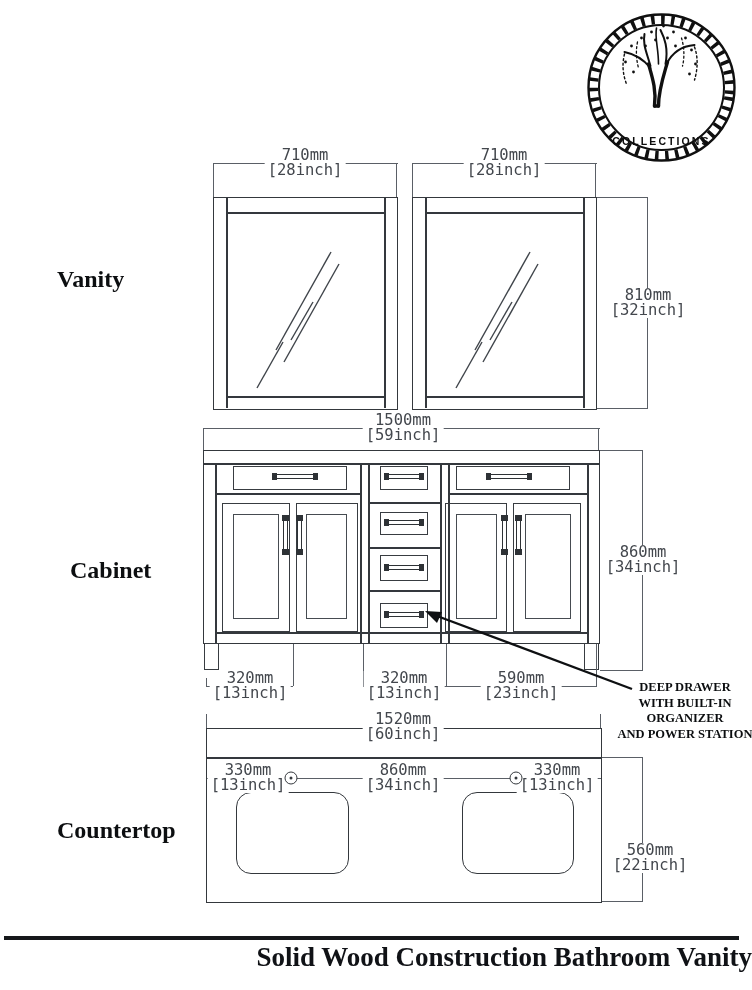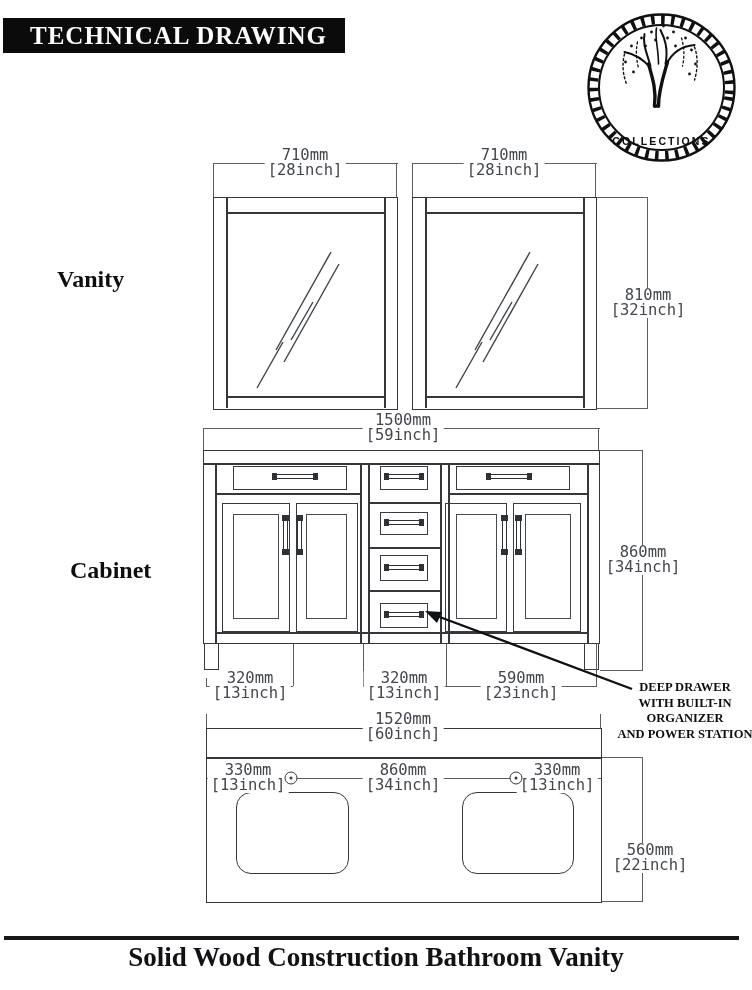--- a/index.html
+++ b/index.html
@@ -35,39 +35,36 @@
            border-right:1.3px solid #2e3236;box-sizing:border-box;}
   .sink{position:absolute;border:1.6px solid #34383d;border-radius:15px;box-sizing:border-box;}
   .circ{position:absolute;width:11px;height:11px;border:1.3px solid #34383d;border-radius:50%;
         background:#fff;transform:translate(-50%,-50%);z-index:7;display:flex;
         align-items:center;justify-content:center;}
   .circ::after{content:"";width:3px;height:3px;background:#34383d;border-radius:50%;}
   .note{position:absolute;left:609px;top:680px;width:152px;text-align:center;
         font-family:"Liberation Serif",serif;font-weight:bold;font-size:12.5px;
         line-height:15.5px;color:#0c0e10;}
   .footer-rule{position:absolute;left:4px;top:936px;width:735px;height:4px;background:#16181b;}
-  .footer-title{position:absolute;left:0;top:942px;width:752px;text-align:center;
+  .footer-title{position:absolute;left:0;top:942px;width:752px;text-align:right;
         font-family:"Liberation Serif",serif;font-weight:bold;font-size:27px;color:#101216;}
   .logo{position:absolute;left:584px;top:10px;width:155px;height:155px;}
   .logo-brand{position:absolute;left:0;top:97px;width:155px;text-align:center;
         font-family:"Liberation Sans",sans-serif;font-weight:bold;font-size:25px;
         letter-spacing:0.5px;color:#0d0d0d;-webkit-text-stroke:1.2px #0d0d0d;}
   .logo-sub{position:absolute;left:0;top:125px;width:155px;text-align:center;
         font-family:Liberation Sans, sans-serif;font-weight:bold;font-size:10.5px;
         letter-spacing:2.1px;color:#0d0d0d;}
   svg.abs{position:absolute;}
 </style>
 </head>
 <body>
 
 <div class="page">
 
-  <div class="titlebar">
-    <span>TECHNICAL DRAWING</span>
-  </div>
 
   <div class="logo">
     <svg class="abs" style="left:0;top:0" width="155" height="155" viewBox="0 0 155 155">
       <circle cx="77.5" cy="77.5" r="73" fill="none" stroke="#101010" stroke-width="2.4"></circle>
       <circle cx="77.5" cy="77.5" r="68" fill="none" stroke="#101010" stroke-width="9" stroke-dasharray="3.5,6.5" transform="rotate(8 77.5 77.5)"></circle>
       <circle cx="77.5" cy="77.5" r="62.5" fill="none" stroke="#101010" stroke-width="2"></circle>
       <g transform="translate(77.5,66)" stroke="#101010" fill="none" stroke-linecap="round">
         <path d="M-7,30 C-5,14 -9,2 -13,-12" stroke-width="3.4"></path>
         <path d="M-3,30 C-3,14 2,0 6,-14" stroke-width="3.4"></path>
         <path d="M-7,30 L-3,30" stroke-width="3.4"></path>
@@ -287,20 +284,21 @@
     <div>DEEP DRAWER</div>
     <div>WITH BUILT-IN</div>
     <div>ORGANIZER</div>
     <div>AND POWER STATION</div>
   </div>
   <svg class="abs" style="left:410px;top:600px" width="240" height="100" viewBox="0 0 240 100">
     <line x1="222" y1="89" x2="27" y2="16" stroke="#0e1012" stroke-width="2.4"></line>
     <polygon points="15,11 32,12 27,23" fill="#0e1012"></polygon>
   </svg>
 
+  <div class="seclabel" style="left:57px;top:817px">Countertop</div>
 
   <div class="vld" style="left:206px;top:714px;height:14px"></div>
   <div class="vld" style="left:600px;top:714px;height:14px"></div>
   <div class="dimt" style="left:403px;top:727px">
     <span>1520mm</span>
     <span>[60inch]</span>
   </div>
 
   <div class="box" style="left:206px;top:728px;width:396px;height:175px"></div>
   <div class="hl" style="left:207px;top:757px;width:394px"></div>

